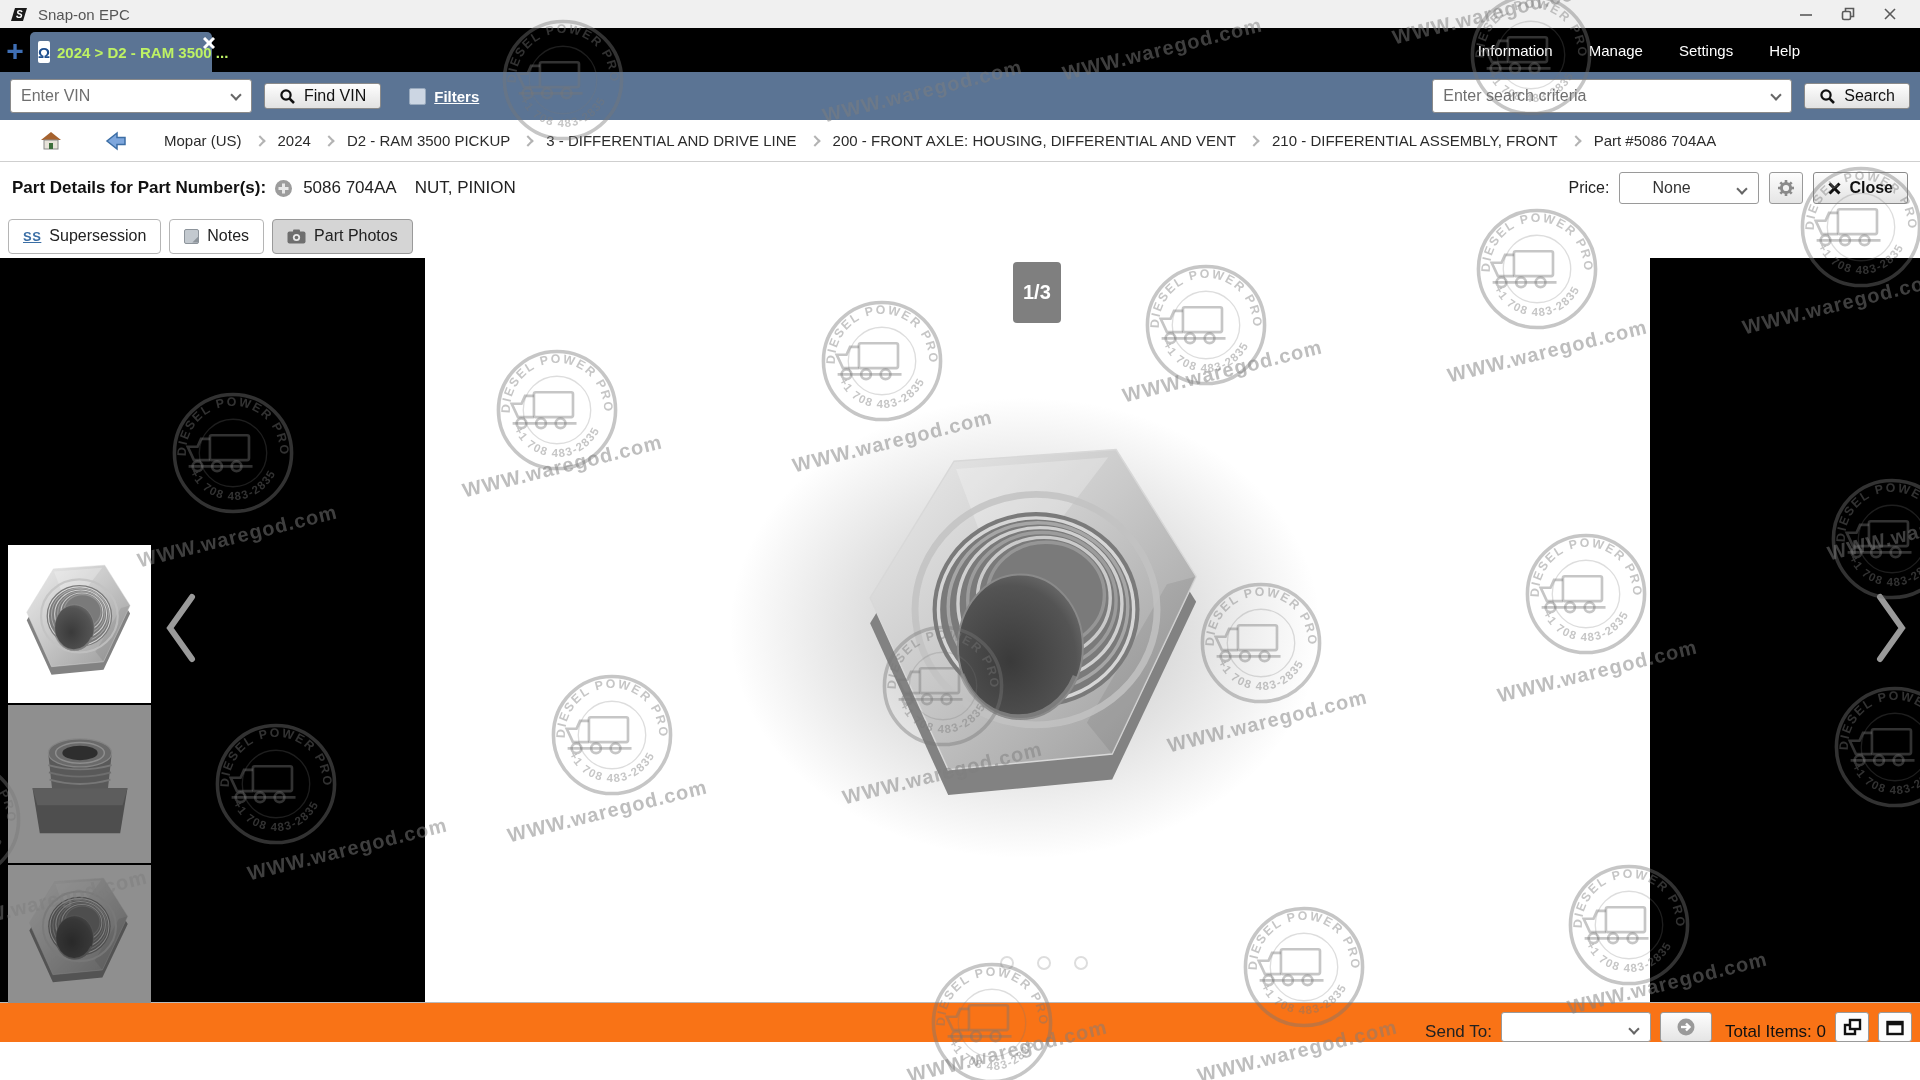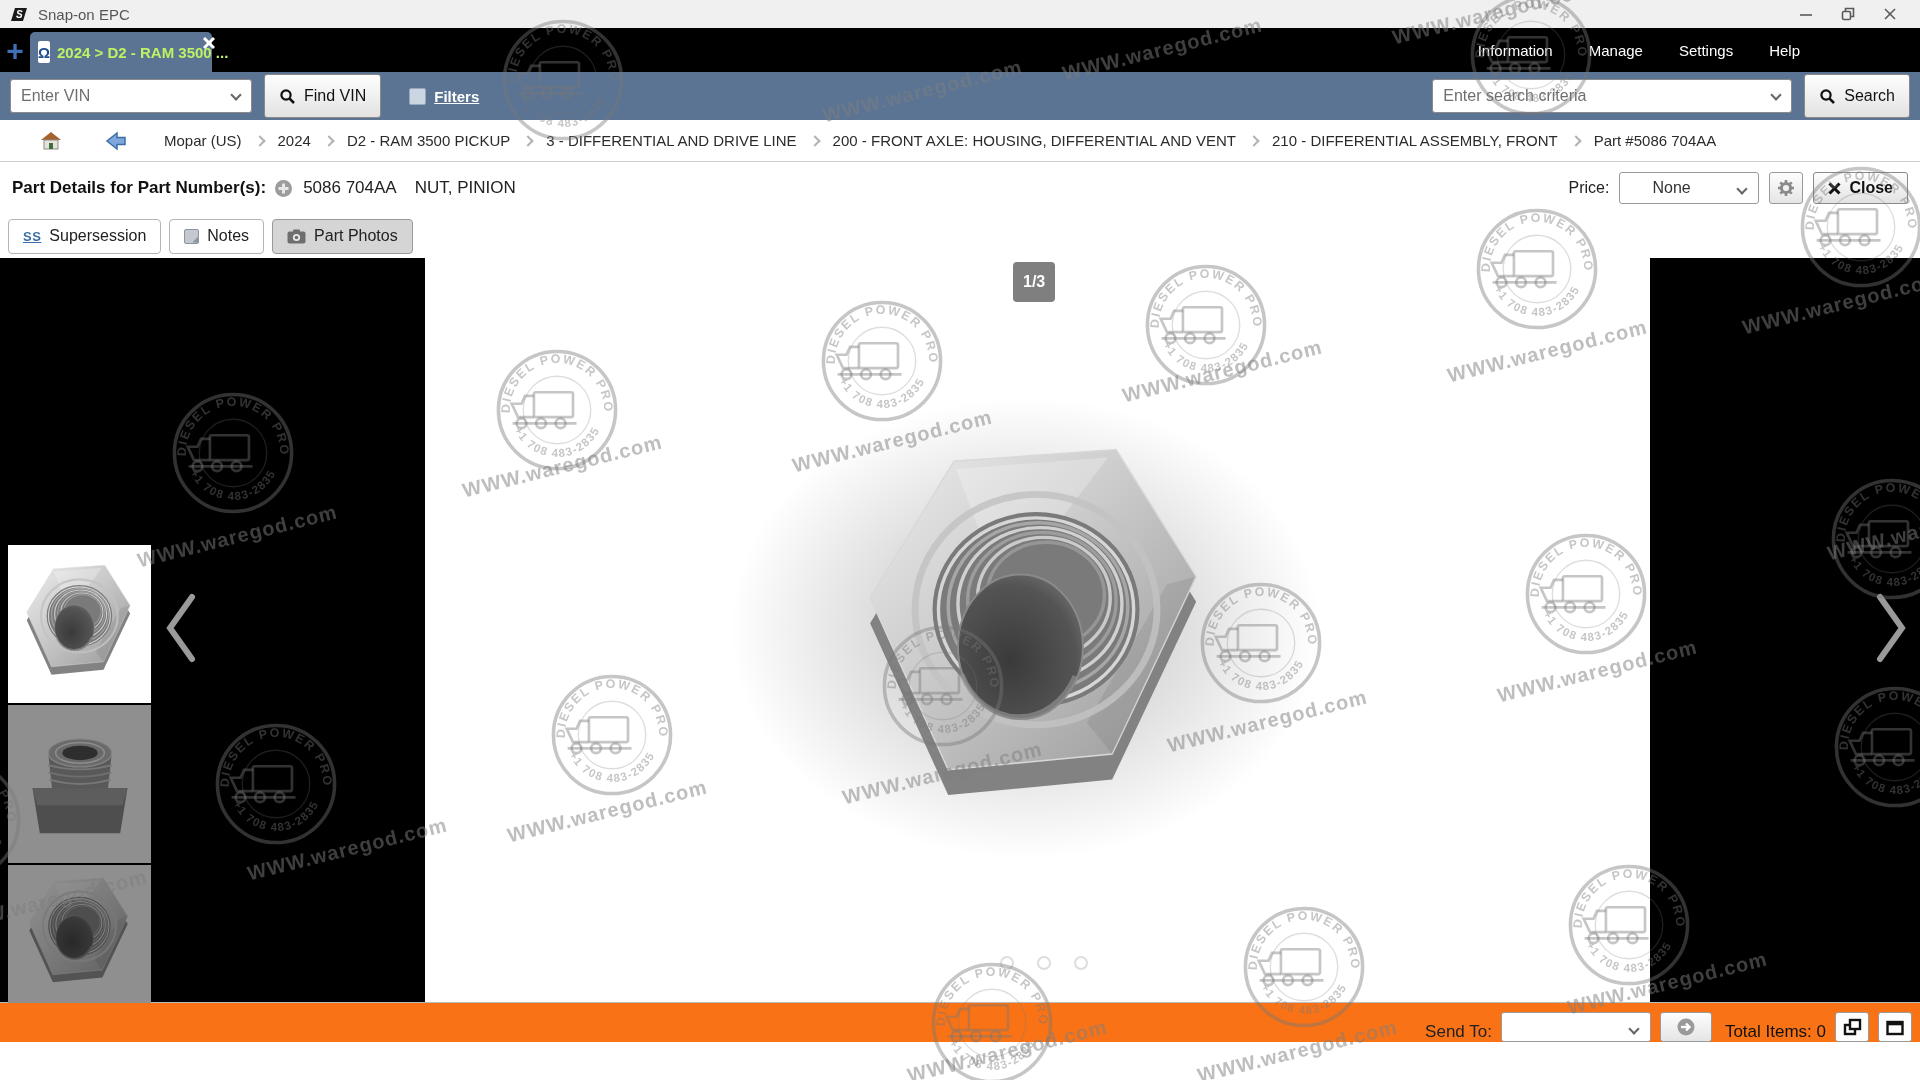--- a/index.html
+++ b/index.html
@@ -24,21 +24,21 @@
   .menu-item { color:#fff; font-size:15px; cursor:default; }
 
   
   .toolbar { height:48px; background:#5b7494; display:flex; align-items:center; padding:0 10px; gap:12px; }
   .combo { position:relative; }
   .combo input { width:100%; height:34px; border:1px solid #8a8a8a; border-radius:3px; padding:0 30px 0 10px; font-size:16px; font-family:inherit; color:#333; background:#fff; }
   .combo input::placeholder { color:#6f6f6f; opacity:1; }
   .cdown { position:absolute; right:12px; top:12px; width:8px; height:8px; border:solid #666; border-width:0 2px 2px 0; transform:rotate(45deg); pointer-events:none; }
   .vin-combo { width:242px; }
   .search-combo { width:360px; }
-  .btn { display:inline-flex; align-items:center; justify-content:center; gap:8px; background:linear-gradient(#fefefe,#e2e2e2); border:1px solid #8a8a8a; border-radius:3px; height:44px; padding:0 14px; font-size:16px; color:#111; cursor:default; white-space:nowrap; }
+  .btn { display:inline-flex; align-items:center; justify-content:center; gap:8px; background:linear-gradient(#fefefe,#e2e2e2); border:1px solid #8a8a8a; border-radius:3px; height:26px; padding:0 14px; font-size:16px; color:#111; cursor:default; white-space:nowrap; }
   .filters-group { display:flex; align-items:center; gap:8px; margin-left:16px; }
   .checkbox { width:17px; height:17px; background:#ccd6e3; border:1px solid #98a9bd; border-radius:2px; }
   .filters-label { color:#fff; font-weight:bold; font-size:15px; text-decoration:underline; }
   .tb-spacer { flex:1; }
 
   
   .breadcrumbbar { height:42px; background:#fff; border-bottom:1px solid #cfcfcf; display:flex; align-items:center; padding-left:40px; font-size:15px; color:#2b2b2b; }
   .bc-home { margin-right:42px; display:flex; }
   .bc-back { margin-right:36px; display:flex; }
   .crumb-sep { width:8px; height:8px; border-right:2px solid #b3b3b3; border-top:2px solid #b3b3b3; transform:rotate(45deg); margin:0 14px; flex:none; }
@@ -66,21 +66,21 @@
 
   
   .actionstrip { height:38px; background:#e9e9e9; border-top:1px solid #d2d2d2; border-bottom:1px solid #aaa; display:flex; align-items:center; justify-content:flex-end; gap:8px; padding-right:6px; }
   .actionstrip .btn { height:30px; font-size:15px; padding:0 12px; }
 
   
   .content { height:744px; background:#000; position:relative; }
   .canvas { position:absolute; left:425px; top:0; width:1225px; height:744px; background:#fff; }
   .photo-shadow { position:absolute; left:190px; top:50px; width:820px; height:640px; background:radial-gradient(closest-side, rgba(130,130,130,.55), rgba(130,130,130,0) 72%); }
   .nut-main { position:absolute; left:427px; top:172px; }
-  .counter { position:absolute; left:1013px; top:4px; background:#7f7f7f; color:#fff; font-weight:bold; font-size:16px; border-radius:4px; padding:11px 10px; }
+  .counter { position:absolute; left:1013px; top:4px; background:#7f7f7f; color:#fff; font-weight:bold; font-size:20px; border-radius:4px; padding:19px 10px; }
   .thumbs { position:absolute; left:8px; top:287px; width:143px; }
   .thumb { height:158px; margin-bottom:2px; display:flex; align-items:center; justify-content:center; overflow:hidden; }
   .thumb.sel { background:#fff; }
   .thumb.gray { background:#8f8f8f; }
   .thumb.t3 { height:138px; margin-bottom:0; }
   .nav-arrow { position:absolute; width:46px; height:80px; display:flex; align-items:center; justify-content:center; }
   .prev-btn { left:158px; top:330px; }
   .next-btn { left:1868px; top:330px; }
   .dots { position:absolute; left:1000px; top:698px; display:flex; gap:23px; }
   .dot { width:14px; height:14px; border:2px solid #ddd; border-radius:50%; background:transparent; }

